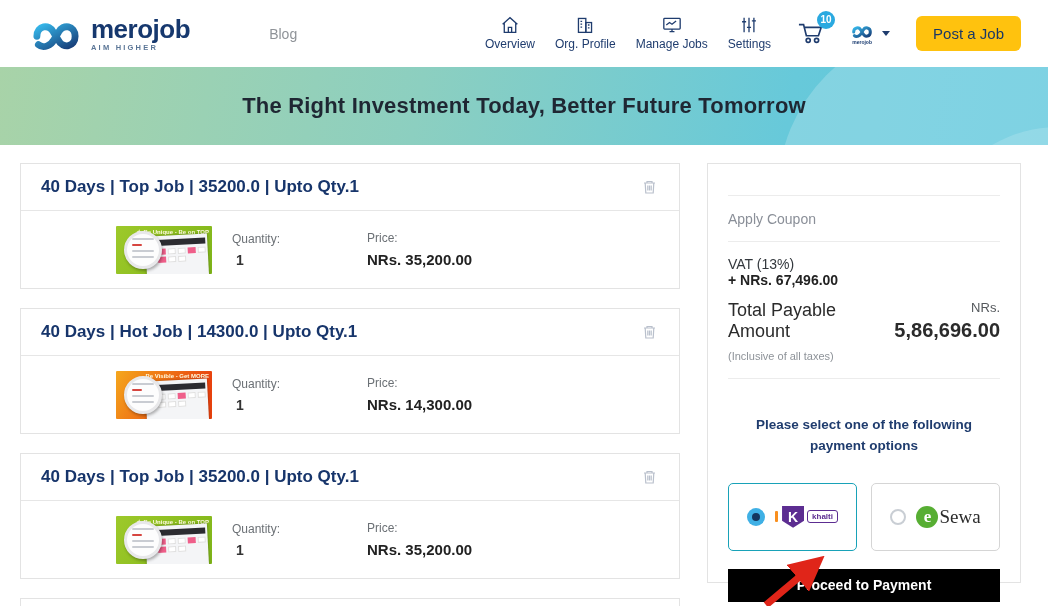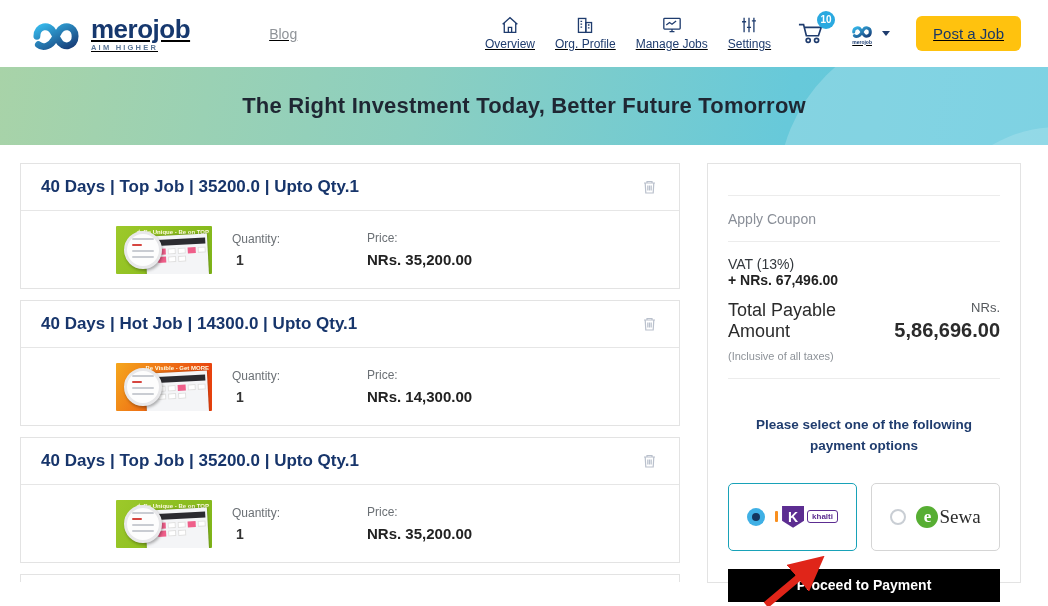--- a/index.html
+++ b/index.html
@@ -1,20 +1,20 @@
 <!DOCTYPE html>
 <html><head>
 <meta charset="utf-8">
 <style>
   * { margin:0; padding:0; box-sizing:border-box; }
   html,body { width:1048px; height:606px; overflow:hidden; background:#fff;
     font-family:"Liberation Sans", sans-serif; }
 
   
-  .navbar { height:67px; display:flex; align-items:center; padding:0 27px 0 30px; background:#fff;text-decoration:underline; }
+  .navbar { height:67px; display:flex; align-items:center; padding:0 27px 0 30px; background:#fff; }
   .logo-block { display:flex; align-items:center; gap:9px; }
   .logo-text-col { display:flex; flex-direction:column; line-height:1; }
   .logo-name { font-size:26px; font-weight:700; color:#16386e; letter-spacing:-0.5px; }
   .logo-tagline { font-size:7.5px; letter-spacing:2.2px; color:#5a7596; margin-top:2px; font-weight:700; }
   .nav-left { display:flex; align-items:center; gap:38px; margin-left:46px;flex-direction:column; }
   .nav-link { font-size:14px; color:#8f9398; cursor:pointer; display:flex; align-items:center; gap:6px; }
   .caret { width:0; height:0; border-left:4px solid transparent; border-right:4px solid transparent; border-top:5px solid #8f9398; display:inline-block; }
   .caret.navy { border-top-color:#1f3c6e; }
   .nav-right { margin-left:auto; display:flex; align-items:center; gap:20px; }
   .icon-item { display:flex; flex-direction:column; align-items:center; gap:3px; cursor:pointer; }
@@ -36,21 +36,21 @@
   .hero-circle1 { position:absolute; width:330px; height:330px; border-radius:50%;
     background:rgba(255,255,255,0.20); right:-60px; top:-40px; }
   .hero-circle2 { position:absolute; width:260px; height:260px; border-radius:50%;
     background:rgba(255,255,255,0.16); right:-140px; top:60px; }
   .hero-title { position:relative; text-align:center; line-height:78px; font-size:22px;
     font-weight:700; color:#1f2733; letter-spacing:0.2px; }
 
   
   .main { display:flex; padding:18px 27px 0 20px; align-items:flex-start; }
   .cart-col { width:660px; margin-right:27px; }
-  .item-card { background:#fff; border:1px solid #e3e3e3; margin-bottom:11px; }
+  .item-card { background:#fff; border:1px solid #e3e3e3; margin-bottom:19px; }
   .item-head { display:flex; align-items:center; justify-content:space-between;
     height:47px; padding:0 20px; border-bottom:1px solid #e6e6e6; }
   .item-title { font-size:17px; font-weight:700; color:#17356b; }
   .trash-btn { background:none; border:none; cursor:pointer; padding:2px; line-height:0; }
   .item-body { display:flex; align-items:center; height:77px; padding-left:95px; }
   .thumb { position:relative; width:96px; height:48px; overflow:hidden; border-radius:1px; flex-shrink:0; }
   .thumb.green { background:linear-gradient(120deg,#9dc92a,#7fb519); }
   .thumb.orange { background:linear-gradient(120deg,#f5a71d,#e8420e 80%); }
   .thumb-caption { position:absolute; top:2px; right:3px; font-size:6px; color:#fffbe0; font-weight:700; white-space:nowrap; }
   .thumb-shot { position:absolute; left:30px; top:9px; width:62px; height:42px; background:#f4f5f7;

